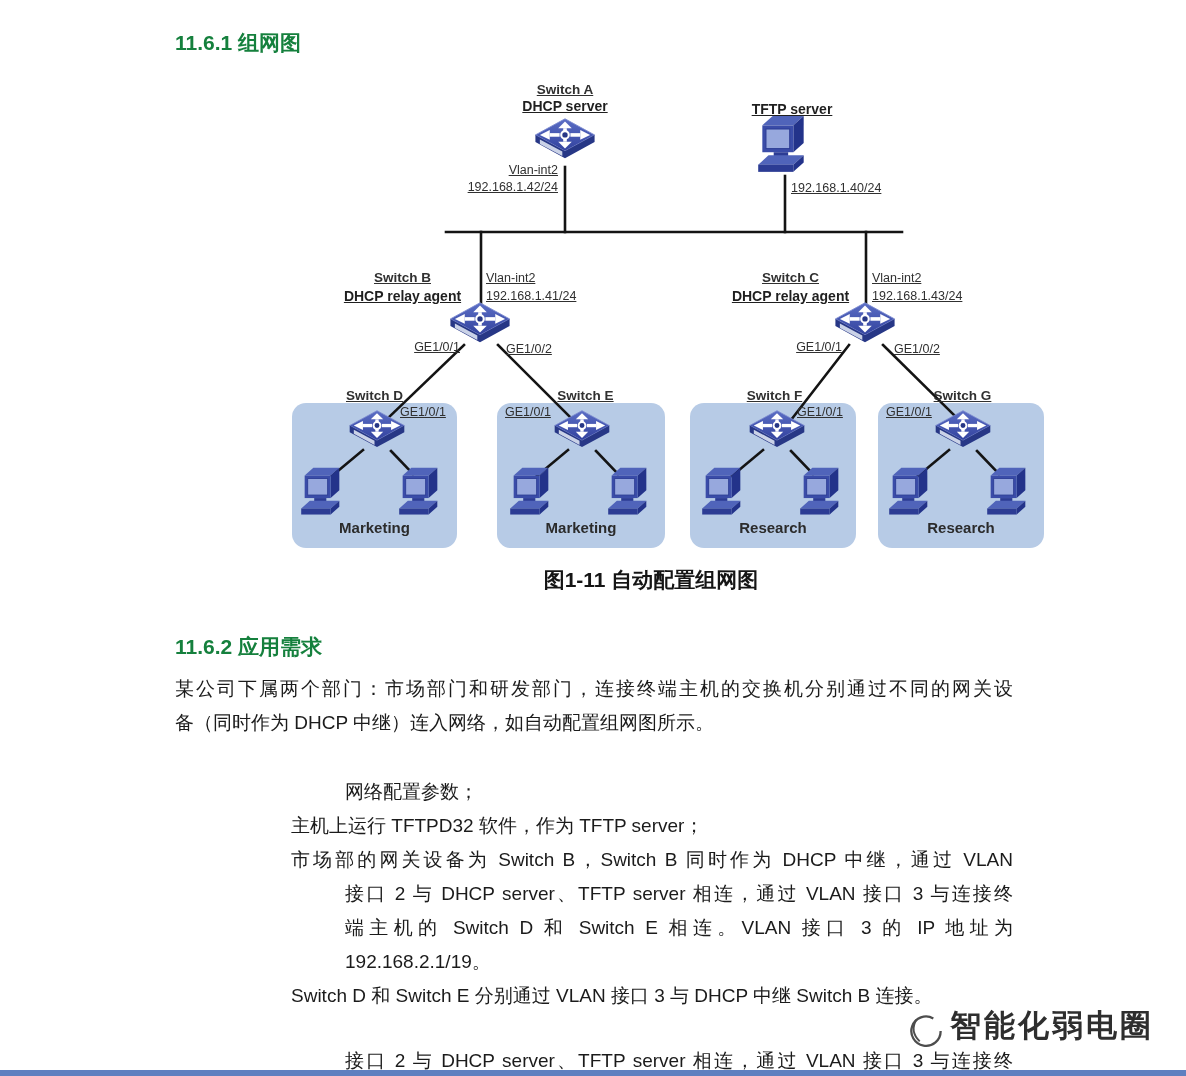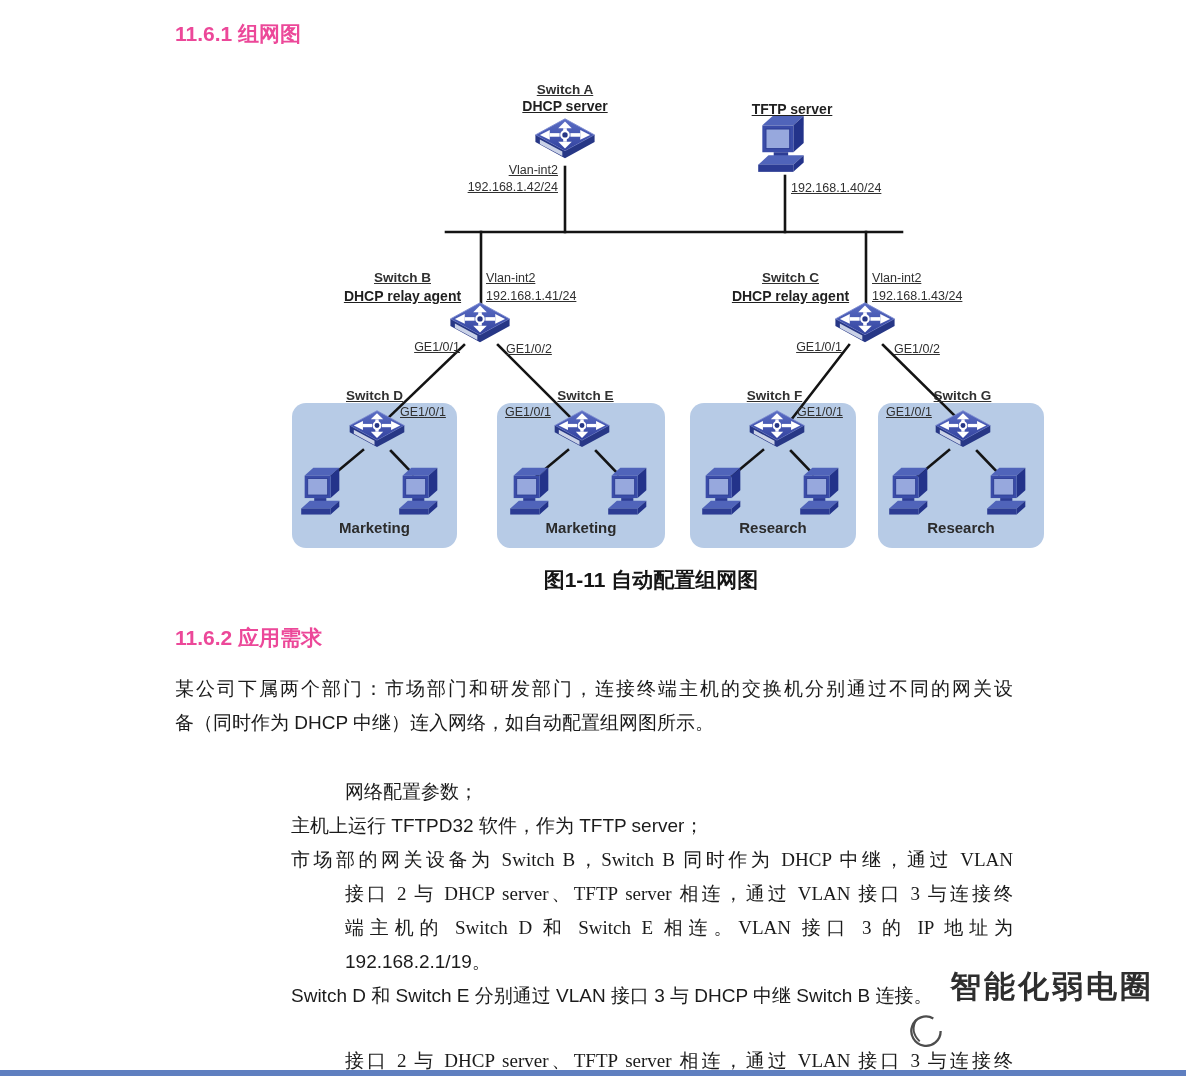--- a/index.html
+++ b/index.html
@@ -1,32 +1,32 @@
 <!DOCTYPE html>
 <html><head>
 <meta charset="utf-8">
 <style>
   html,body{margin:0;padding:0;background:#ffffff;}
   .canvas{position:relative;width:1186px;height:1076px;background:#ffffff;overflow:hidden;
           font-family:"Liberation Sans","DejaVu Sans",sans-serif;}
   .lab{position:absolute;white-space:nowrap;color:#2a2a2a;text-decoration:underline;}
   .c{text-align:center;} .r{text-align:right;}
-  .h1{position:absolute;font-size:21px;font-weight:700;color:#ec4899;white-space:nowrap;}
+  .h1{position:absolute;font-size:21px;font-weight:700;color:#15803d;white-space:nowrap;margin-top:9px;}
   .name{font-size:13.5px;font-weight:600;color:#303030;line-height:17px;}
   .role{font-size:14px;font-weight:700;color:#1f1f1f;line-height:18px;}
   .iface{font-size:12.5px;color:#303030;line-height:17px;}
   .ge{font-size:12.5px;color:#303030;line-height:16px;}
   .dept{position:absolute;font-size:15px;font-weight:600;color:#2b2b2b;text-align:center;white-space:nowrap;}
   .cap{position:absolute;font-size:21px;font-weight:700;color:#151515;text-align:center;white-space:nowrap;}
   .group-box{position:absolute;background:#b7cbe6;border-radius:14px;}
   .icon{position:absolute;}
   .links{position:absolute;left:0;top:0;pointer-events:none;}
   .bl{position:absolute;font-size:19px;line-height:26px;color:#1b1b1b;white-space:nowrap;}
-  .bl.j{white-space:normal;text-align:justify;text-align-last:justify;font-family:Liberation Serif, serif;}
-  .wm{position:absolute;left:950px;top:966px;font-size:31px;font-weight:700;color:#2e2e2e;
+  .bl.j{white-space:normal;text-align:justify;text-align-last:justify;}
+  .wm{position:absolute;left:950px;top:1005px;font-size:31px;font-weight:700;color:#2e2e2e;
       letter-spacing:3px;white-space:nowrap;}
   .wm-logo{position:absolute;left:903px;top:1008px;width:46px;height:46px;}
   .bottom-bar{position:absolute;left:0;top:1070px;width:1186px;height:6px;background:#5f7fc0;}
 </style>
 </head>
 <body>
 
 <svg width="0" height="0" style="position:absolute">
   <defs>
     <linearGradient id="swg" x1="0" y1="0" x2="0" y2="1">

